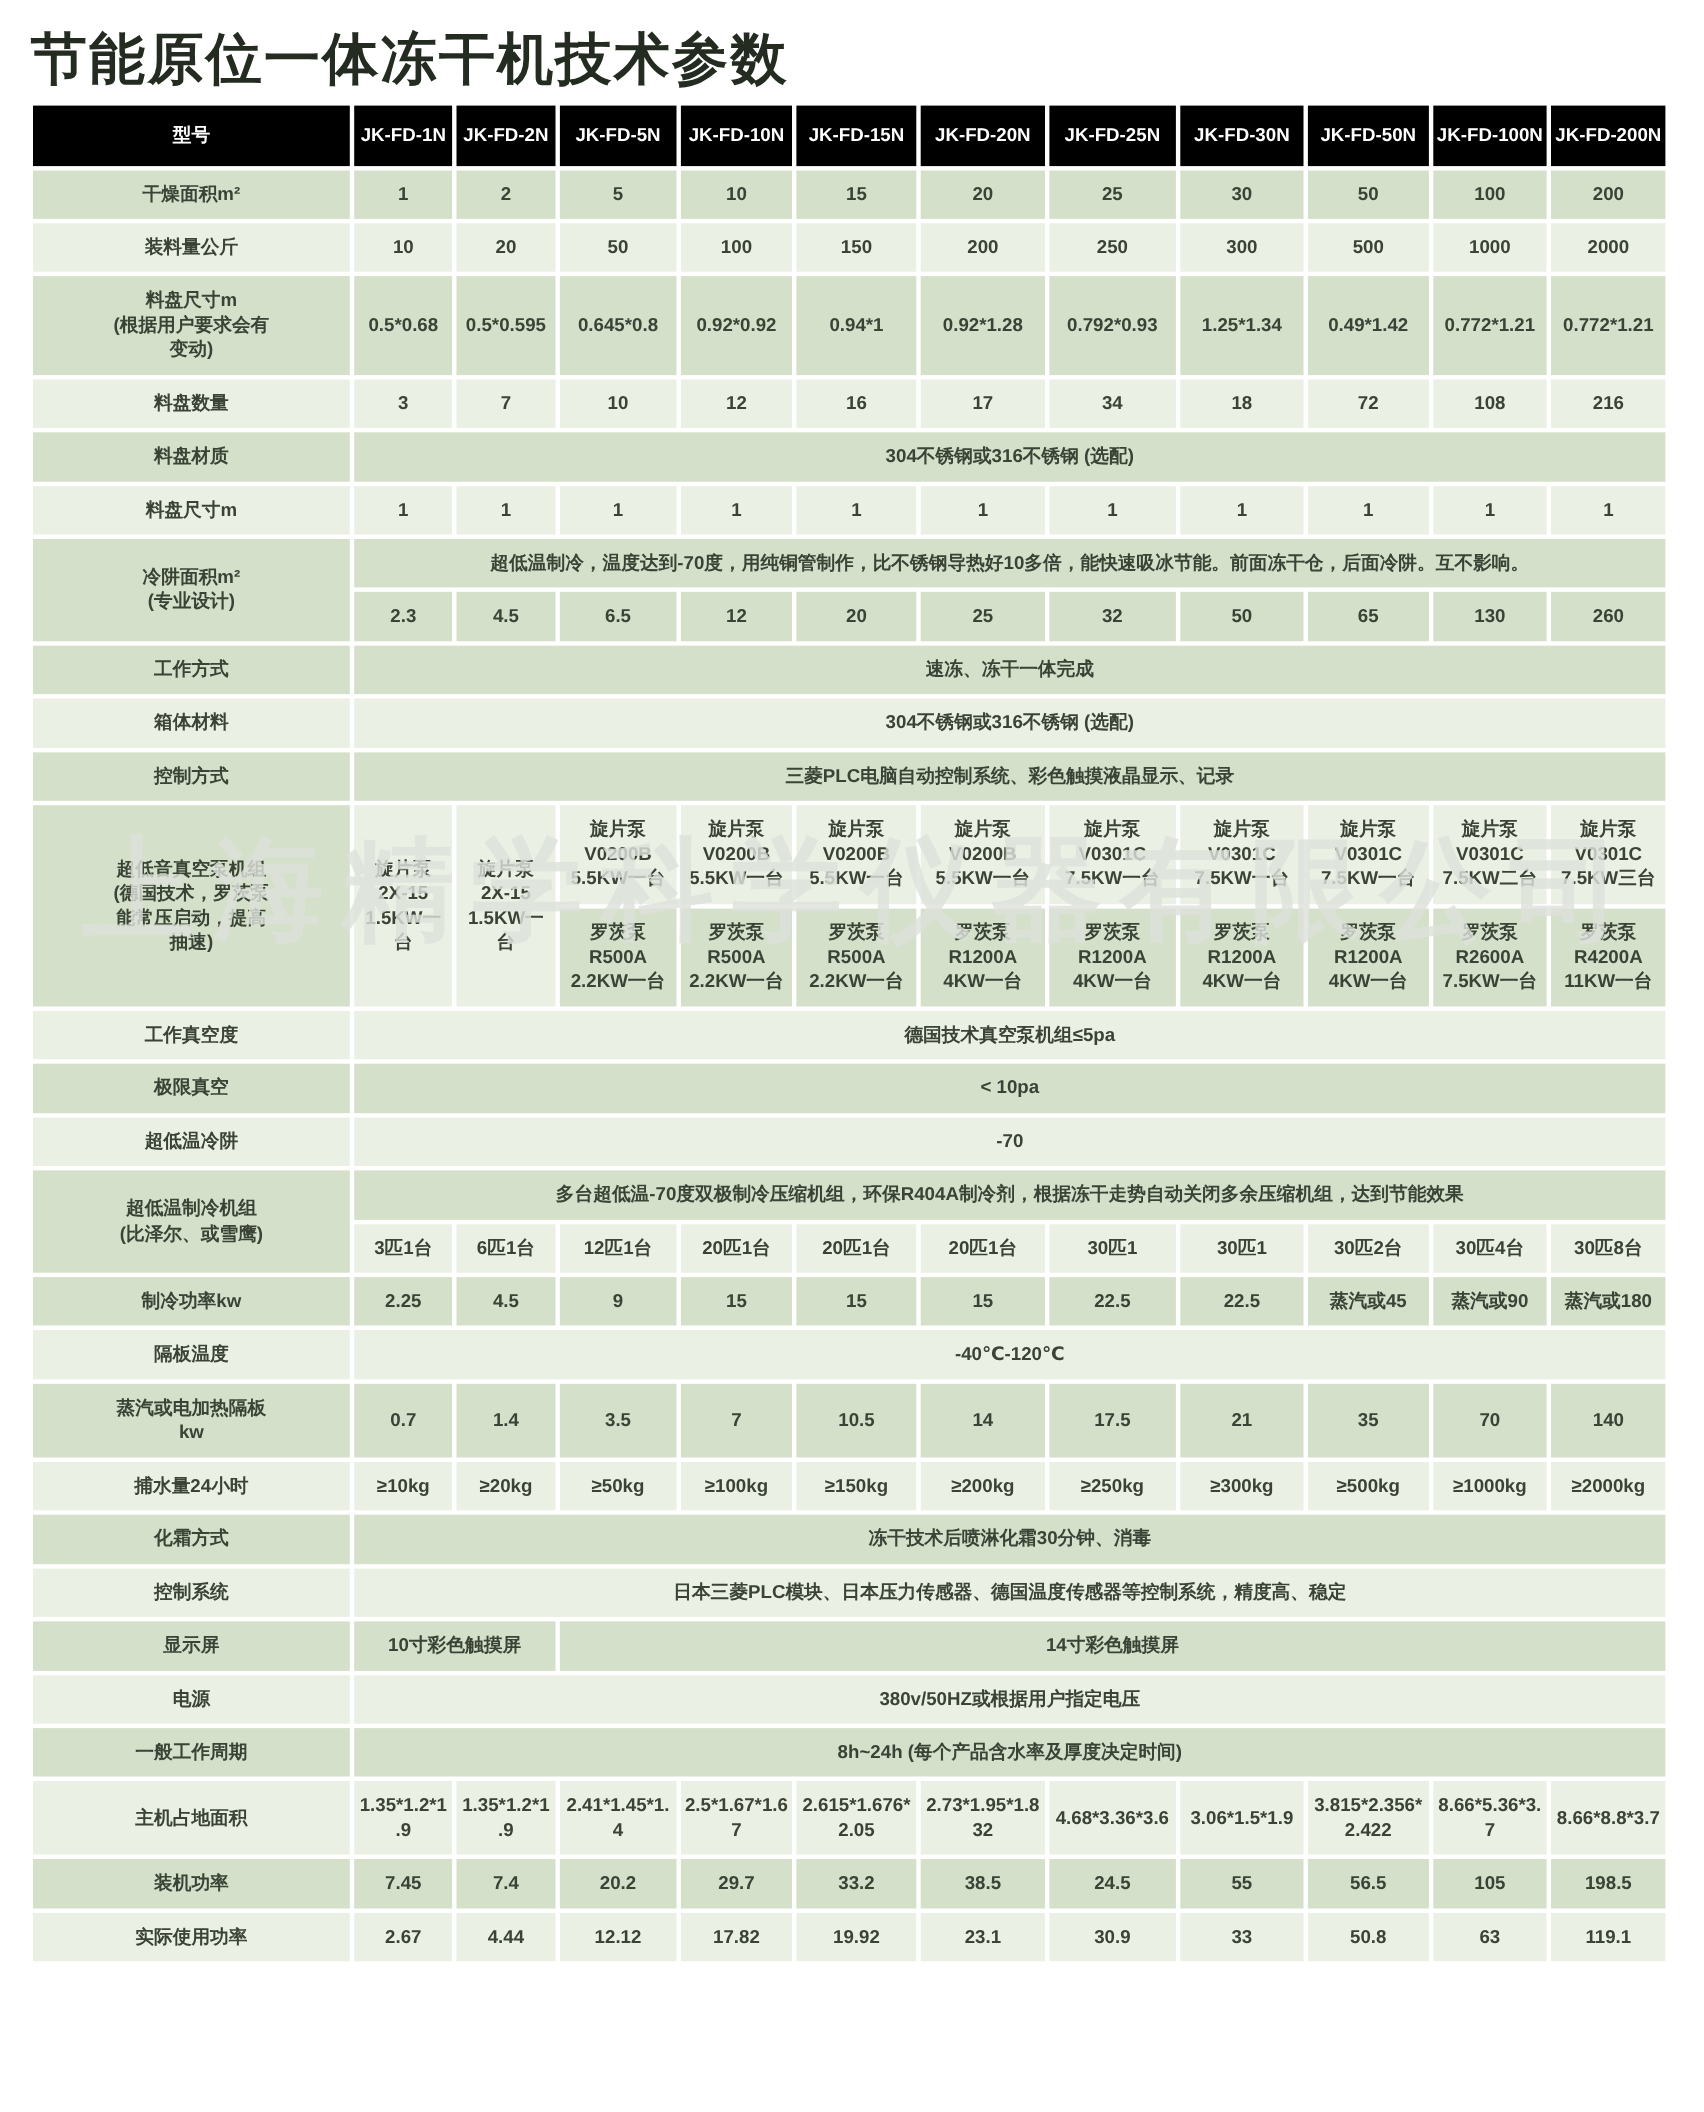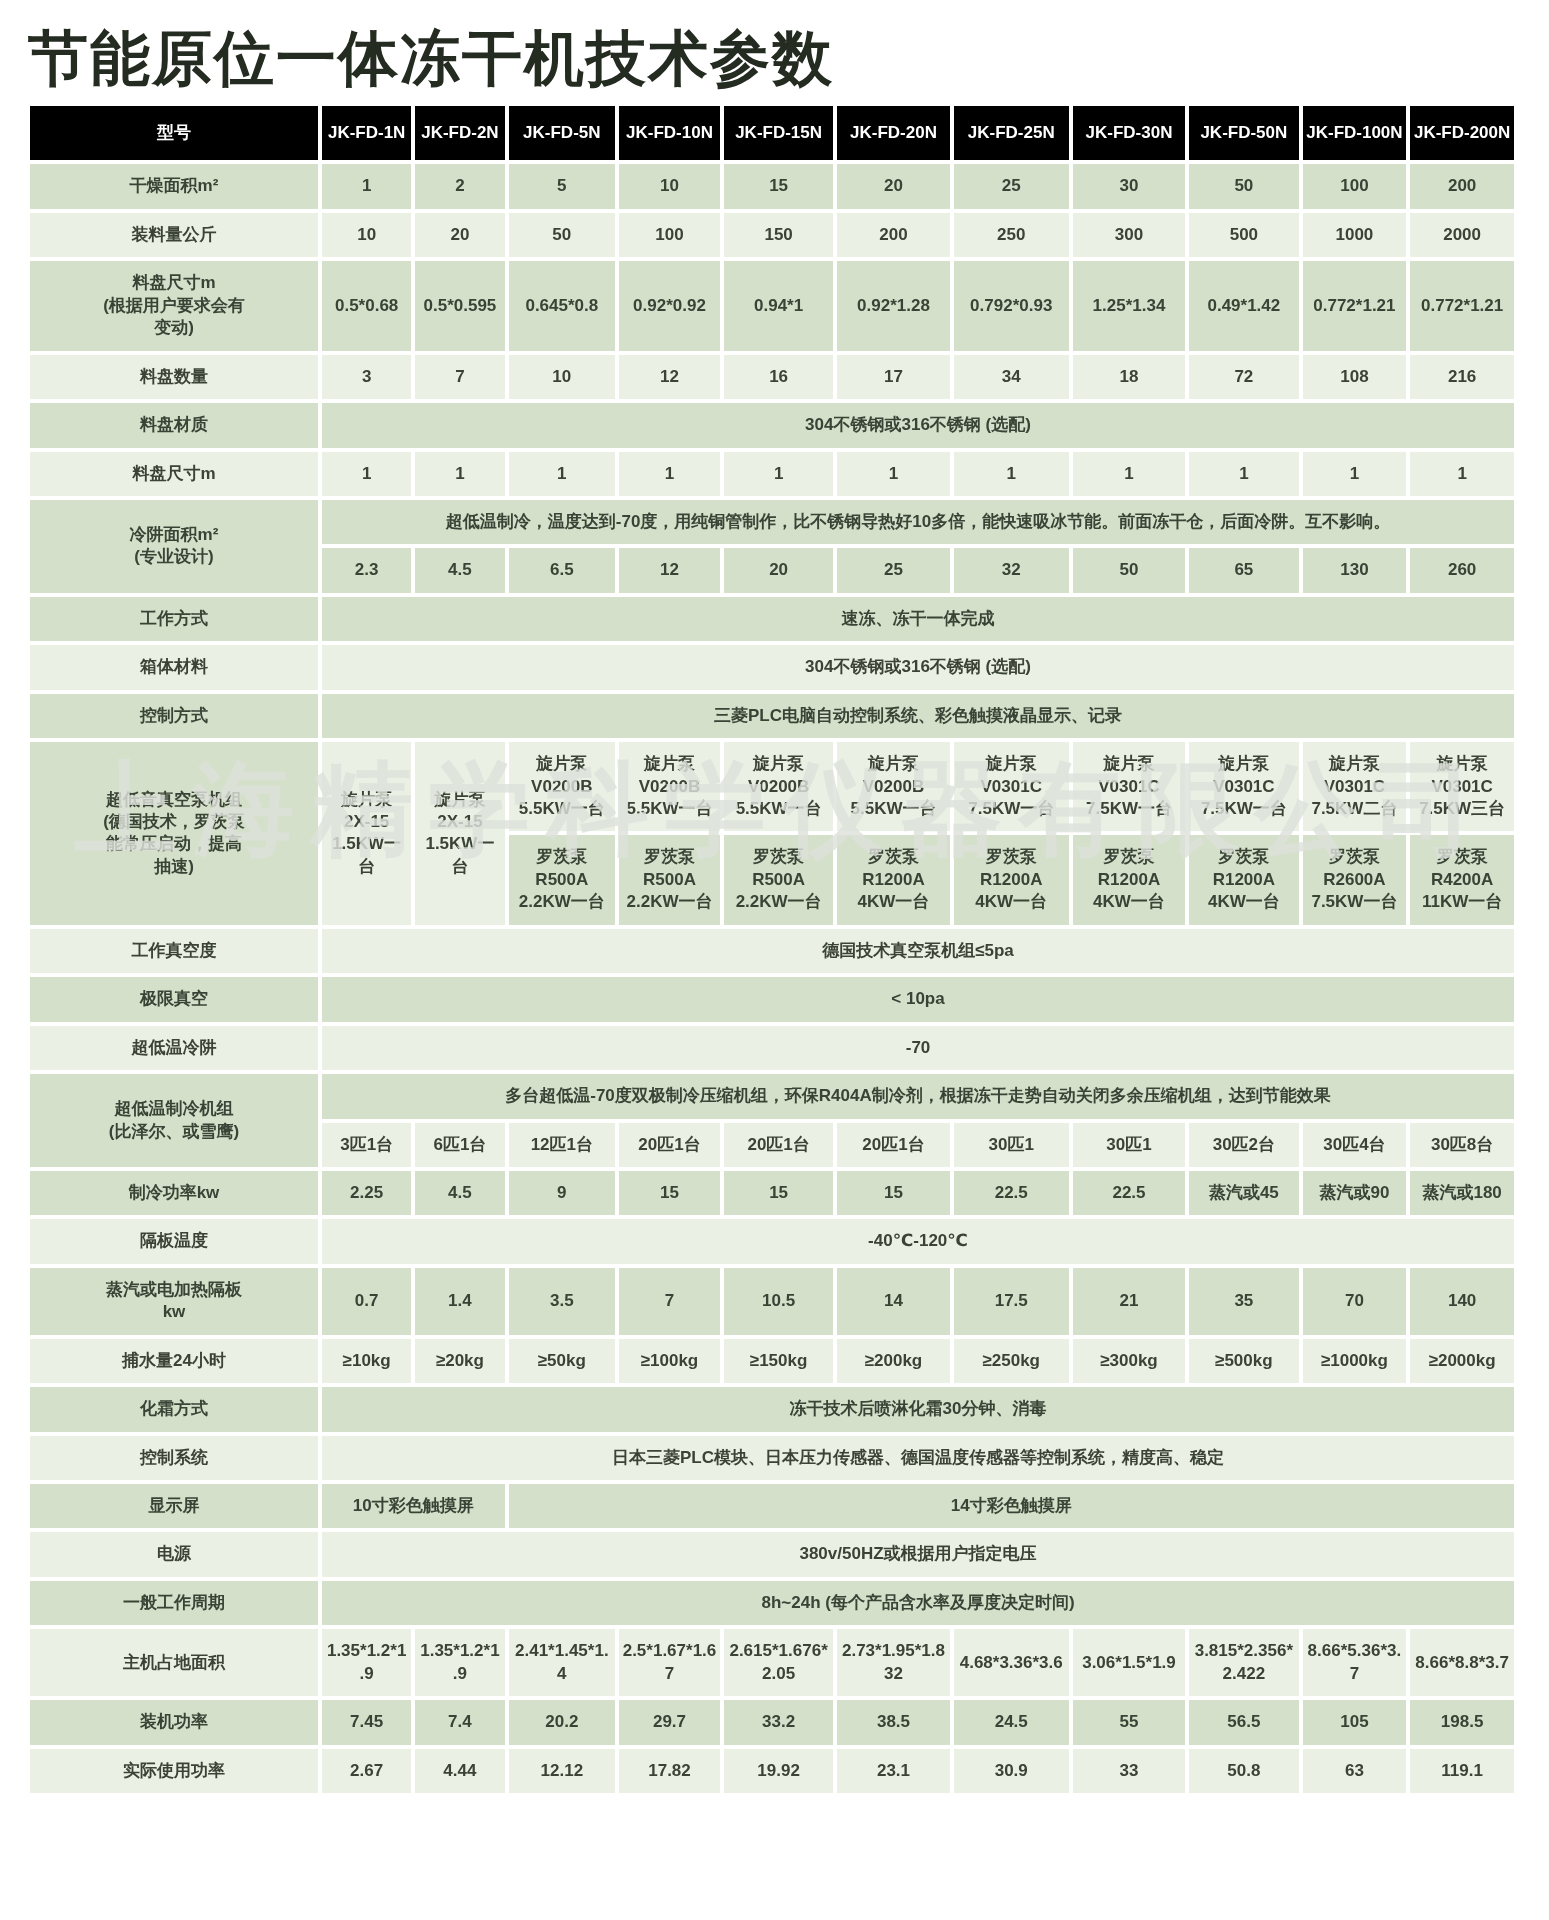--- a/index.html
+++ b/index.html
@@ -5,21 +5,21 @@
   html,body { margin:0; padding:0; background:#ffffff; }
   body {
     width:1549px; height:1920px;
     font-family:"Liberation Sans","DejaVu Sans",sans-serif;
     -webkit-font-smoothing:antialiased;
   }
   .page { position:relative; width:1549px; height:1920px; overflow:hidden; background:#ffffff; }
 
   .page-title {
     margin:26px 0 10px 28px;
-    font-size:60px;
+    font-size:51px;
     font-weight:800;
     letter-spacing:2px;
     color:#242b20;
     line-height:1.1;
   }
 
   table.spec {
     border-collapse:separate;
     border-spacing:4px;
     table-layout:fixed;

